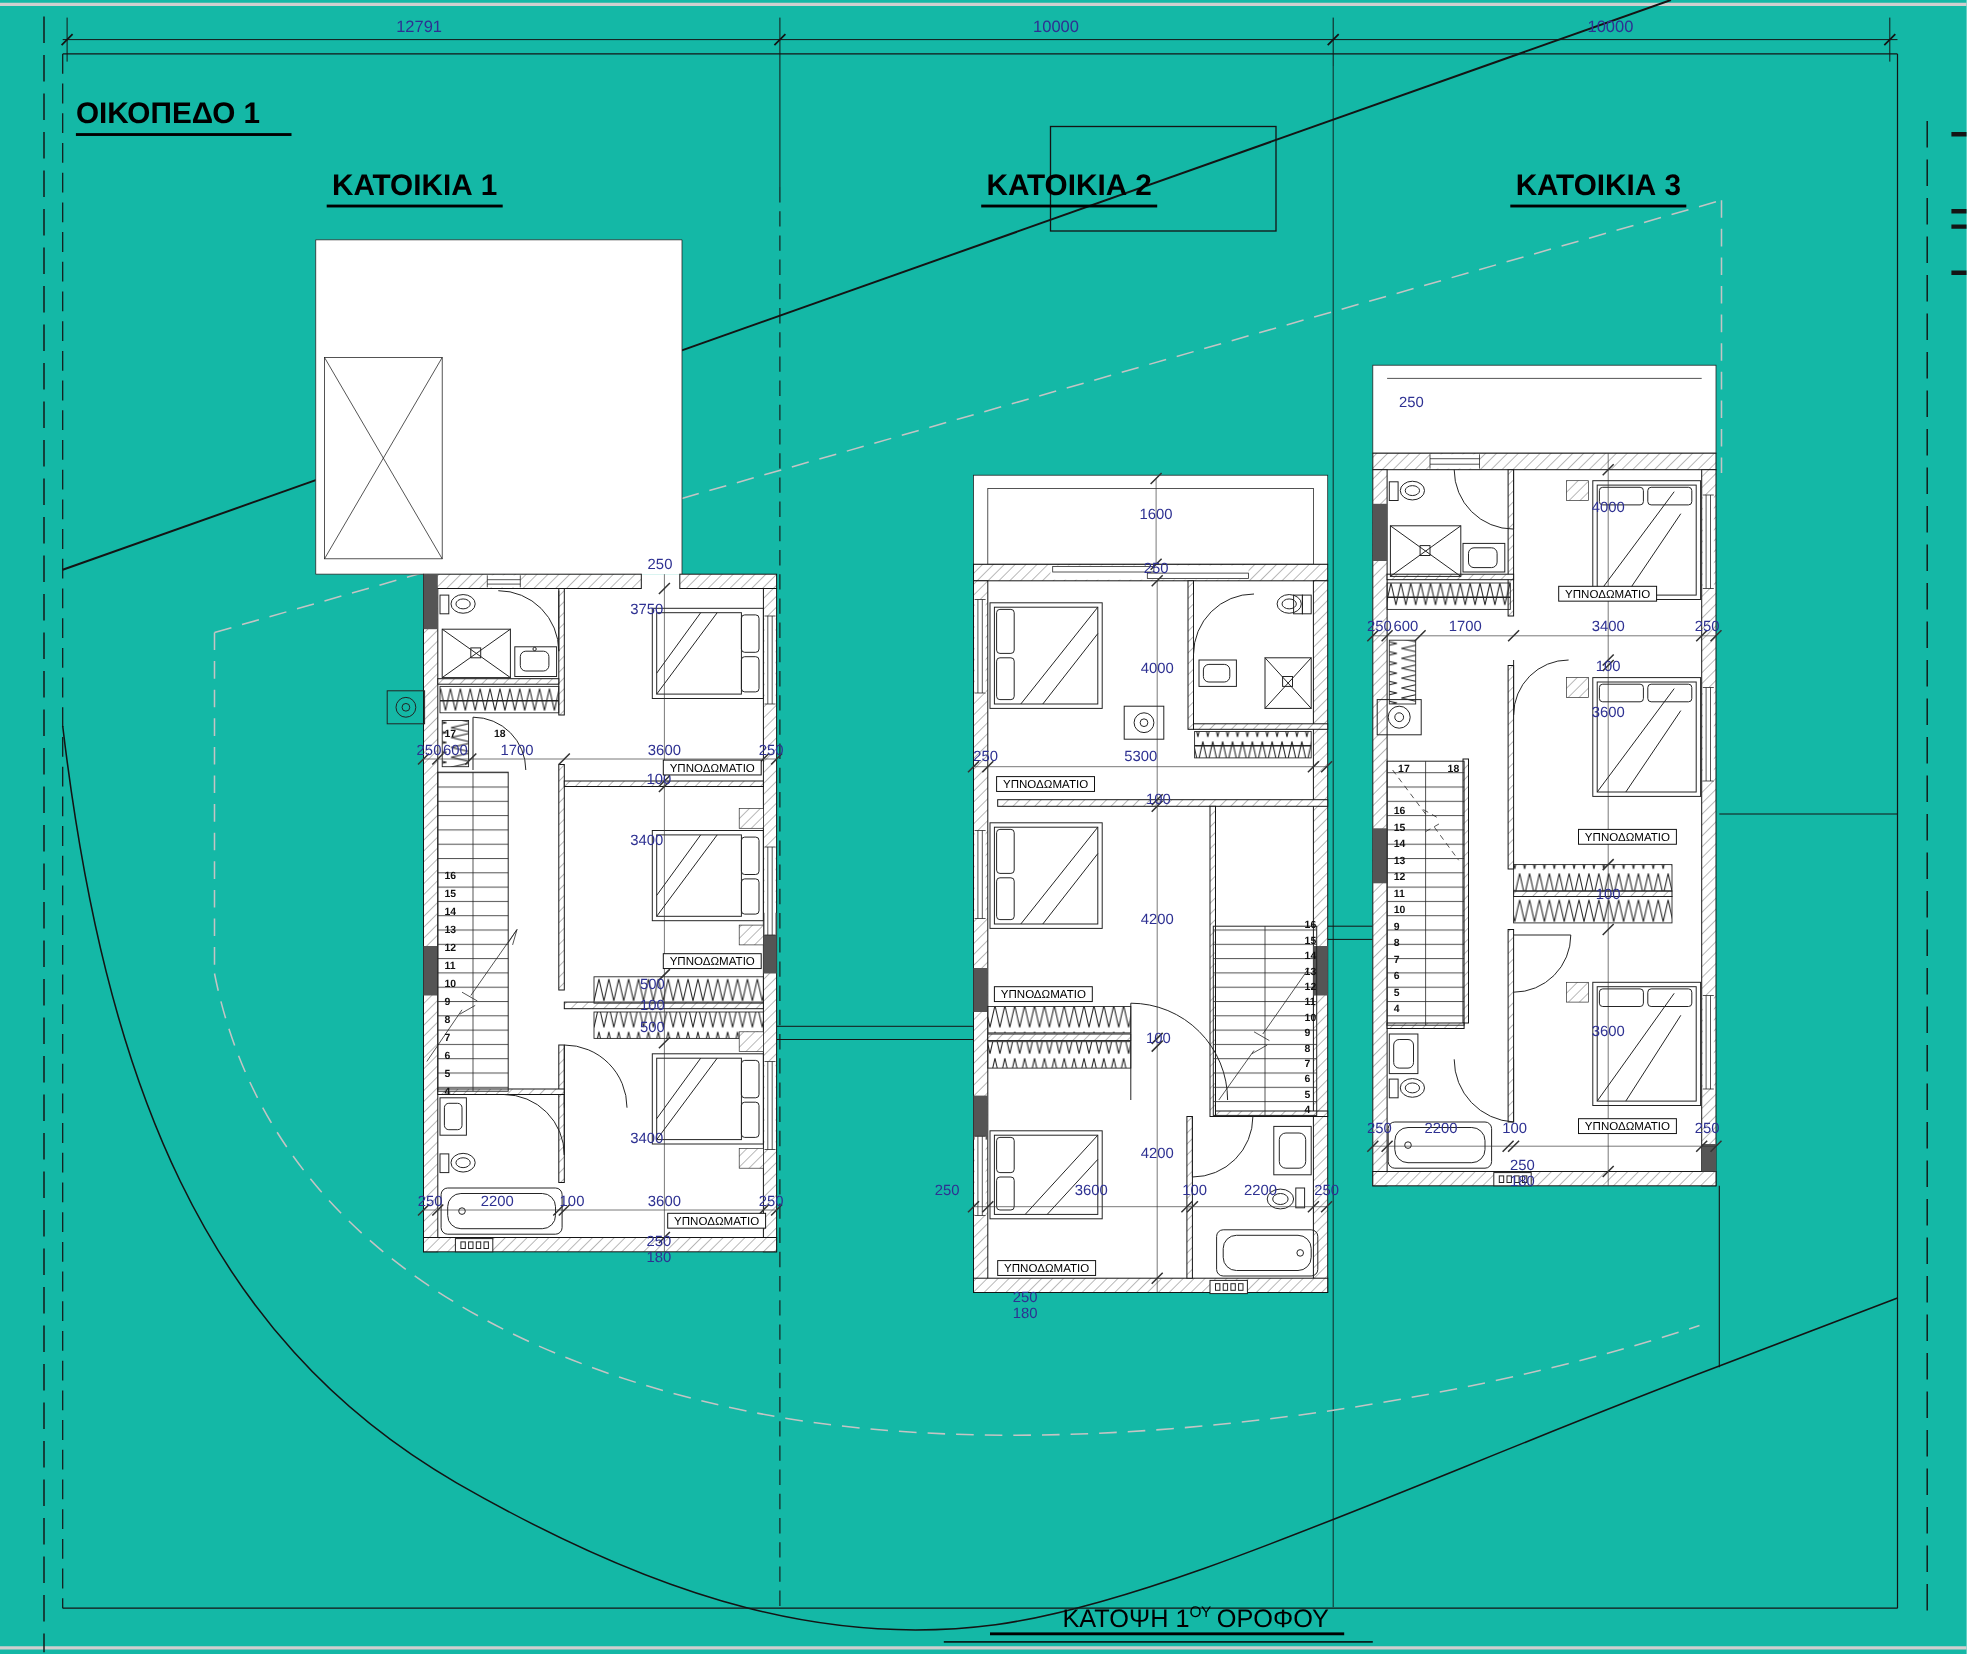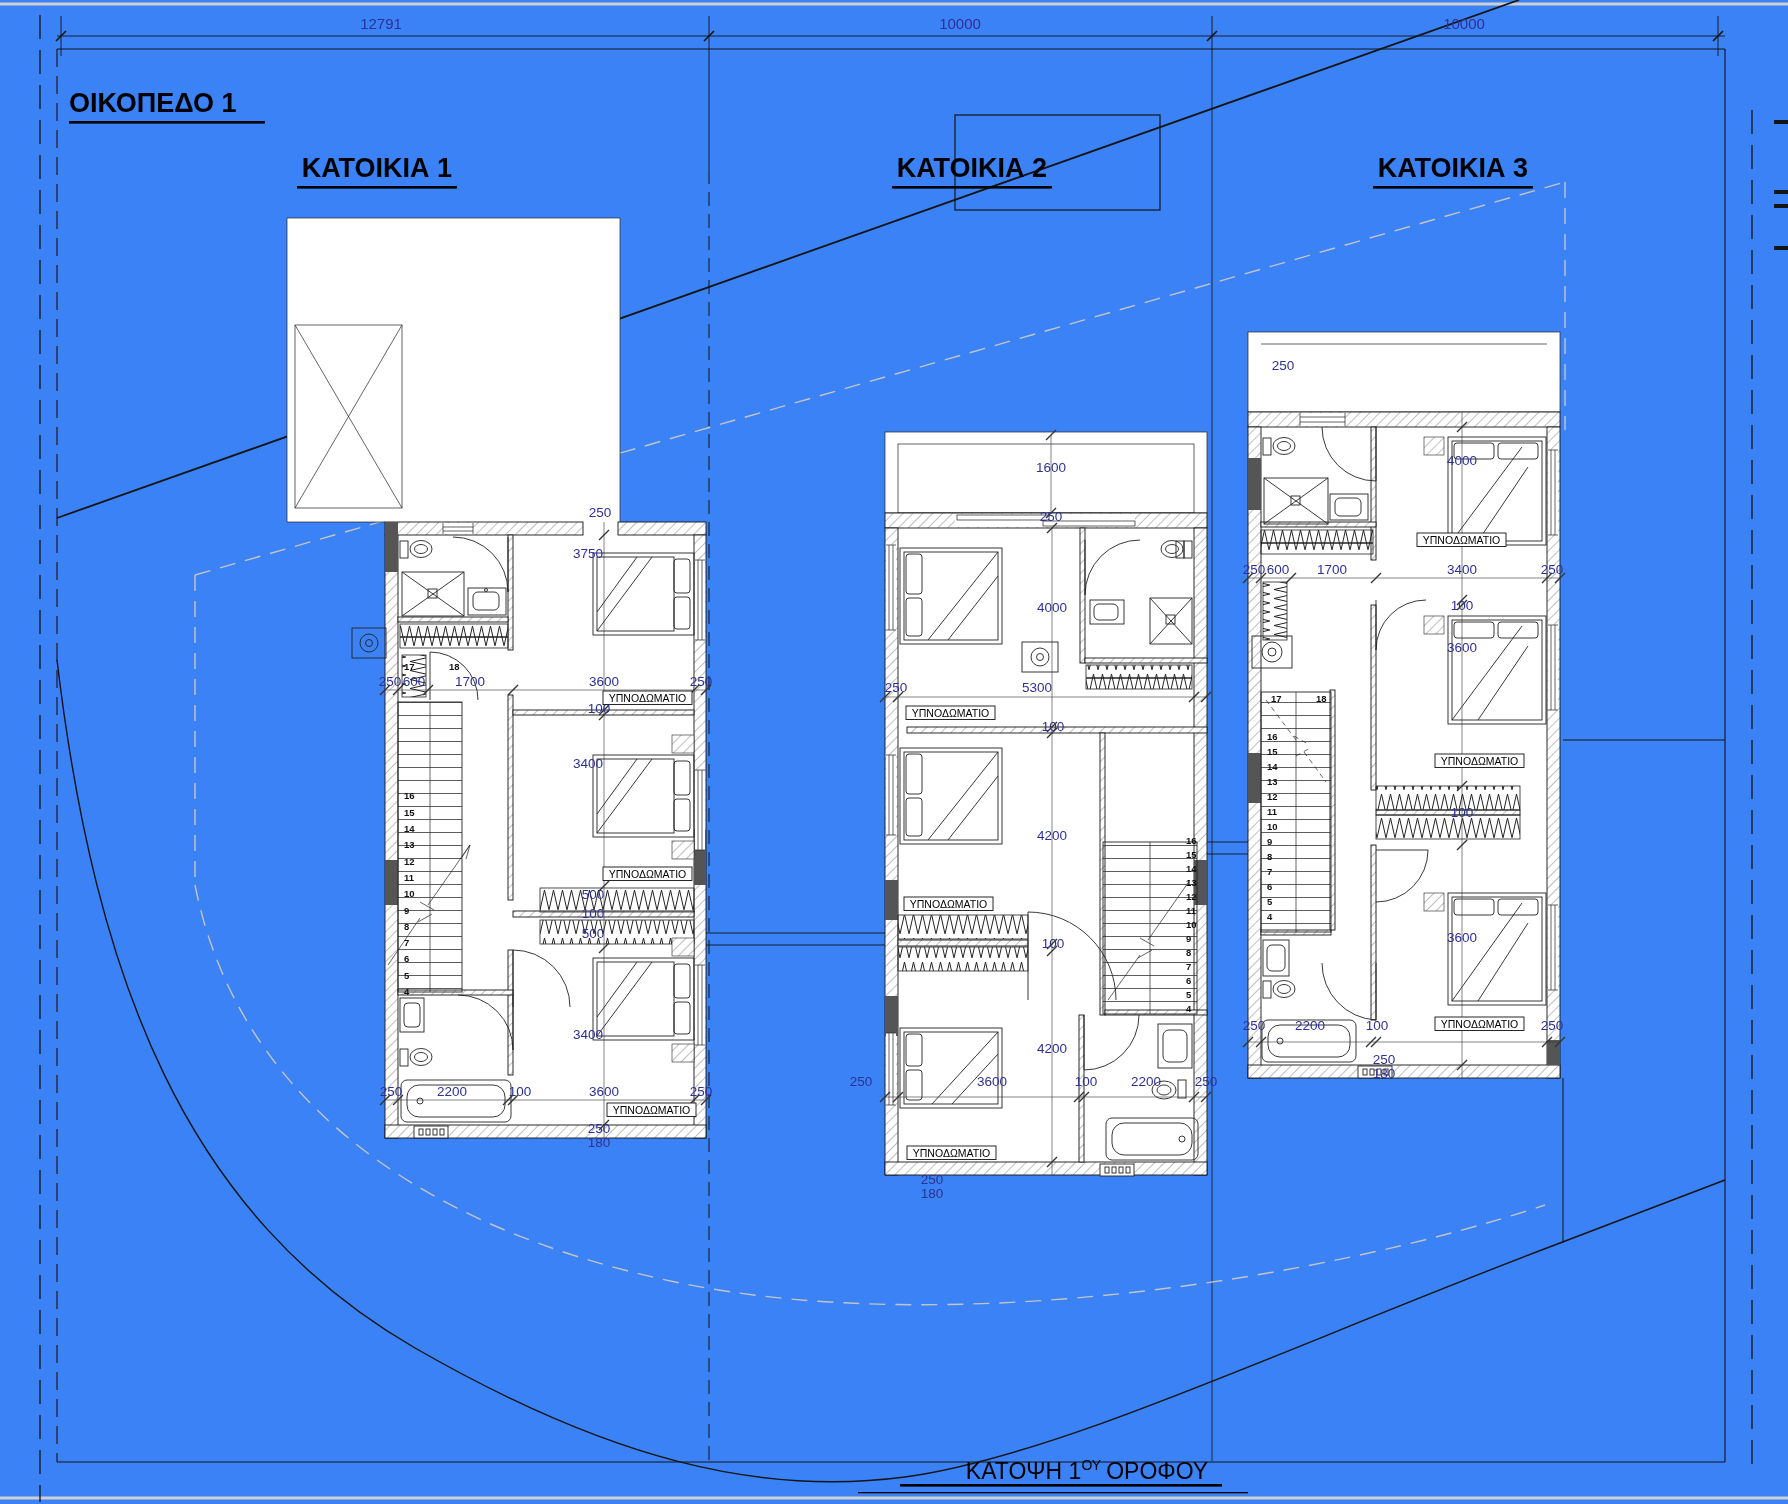--- a/index.html
+++ b/index.html
@@ -1,16 +1,16 @@
 <!DOCTYPE html>
 <html style="--dim: #2e3192;"><head>
 <meta charset="utf-8">
 <style>
   html,body{margin:0;padding:0;background:#fff;}
-  .page{position:relative;width:1788px;height:1504px;background:#3b82f6;overflow:hidden;
+  .page{position:relative;width:1788px;height:1504px;background:#14b8a6;overflow:hidden;
         font-family:"Liberation Sans", sans-serif;}
   svg{position:absolute;left:0;top:0;}
   :root{--dim:#2e3192;--line:#141414;}
   .dim{font-family:"Liberation Sans",sans-serif;font-size:13.5px;fill:var(--dim);text-anchor:middle;}
   .dim.big{font-size:15px;}
   .stairnum{font-family:"Liberation Sans",sans-serif;font-size:9.5px;font-weight:bold;fill:#111;text-anchor:start;}
   .roomlabel{font-family:"Liberation Sans",sans-serif;font-size:10.5px;fill:#000;text-anchor:middle;}
   .title{font-family:"Liberation Sans",sans-serif;font-weight:bold;font-size:27px;fill:#000;}
   .caption{font-family:"Liberation Sans",sans-serif;font-size:23px;fill:#000;text-anchor:middle;}
   .bed, .fix{fill:none;stroke:#222;stroke-width:0.9;}

